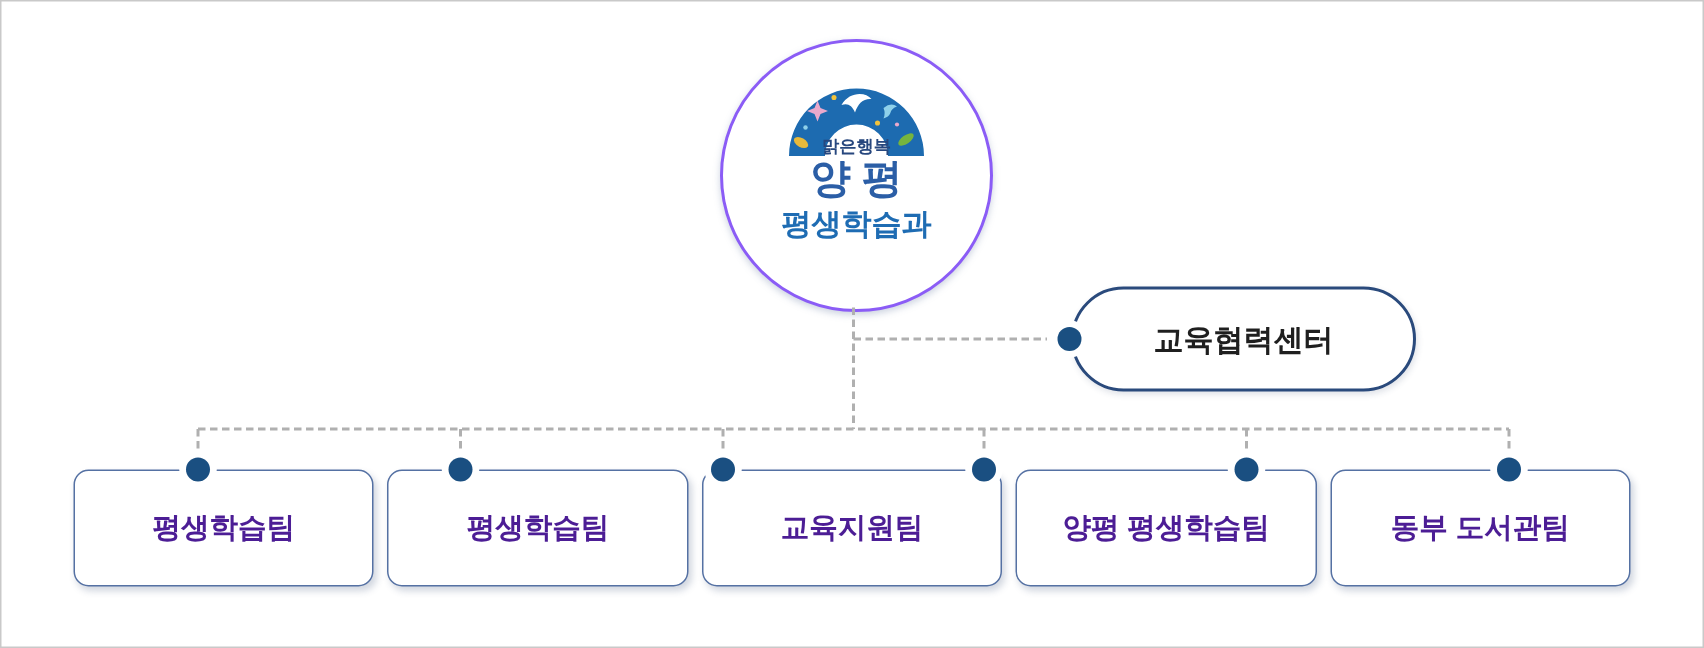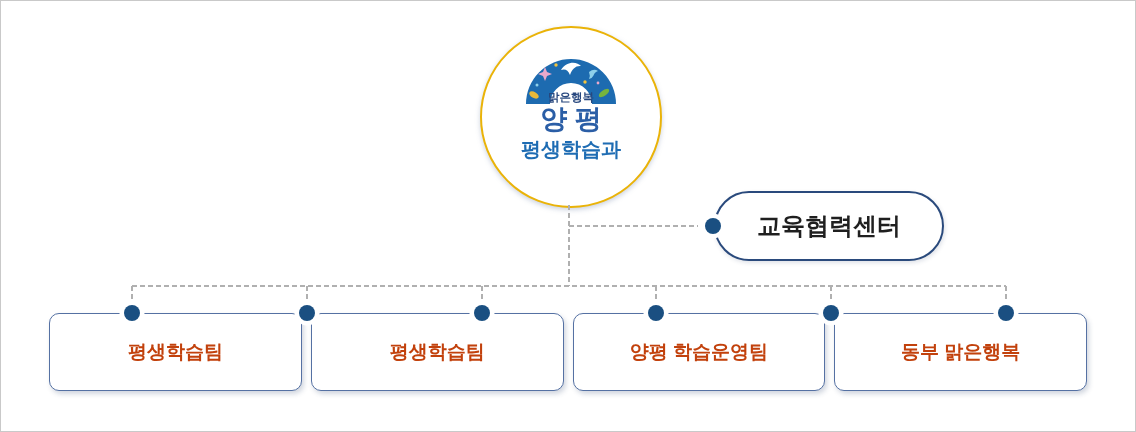--- a/index.html
+++ b/index.html
@@ -13,42 +13,42 @@
     font-family: "Liberation Sans", "DejaVu Sans", sans-serif;
     overflow: hidden;
   }
 
   
   .root-circle {
     position: absolute;
     left: 479px; top: 25px;
     width: 178px; height: 178px;
     background: #fff;
-    border: 2px solid #eab308;
+    border: 2px solid #8b5cf6;
     border-radius: 50%;
     box-shadow: 0 2px 5px rgba(110,130,165,0.35);
     display: flex;
     align-items: center;
     justify-content: center;
     z-index: 2;
   }
 
   
   .side-pill {
     position: absolute;
     left: 713px; top: 190px;
     width: 230px; height: 70px;
     box-sizing: border-box;
     background: #fff;
     border: 2px solid #2a4a7c;
     border-radius: 35px;
     display: flex;
     align-items: center;
     justify-content: center;
-    font-size: 24px;
+    font-size: 20px;
     font-weight: 600;
     color: #1f1f1f;
     z-index: 2;
     box-shadow: 1px 2px 4px rgba(40,60,100,0.15);
   }
 
   
   .teams {
     position: absolute;
     left: 48px; right: 48px; top: 312px;
@@ -61,21 +61,21 @@
     flex: 1 1 0;
     box-sizing: border-box;
     background: #fff;
     border: 1.5px solid #5571a3;
     border-radius: 10px;
     display: flex;
     align-items: center;
     justify-content: center;
     font-size: 19px;
     font-weight: 600;
-    color: #c2410c;
+    color: #4c1d95;
     box-shadow: 2px 3px 5px rgba(45,70,110,0.22);
   }
 
   
   .connectors {
     position: absolute;
     left: 0; top: 0;
     width: 1136px; height: 432px;
     z-index: 3;
     pointer-events: none;
@@ -157,24 +157,27 @@
 
   <div class="teams" id="teams">
     <div class="team-box">
       <span>평생학습팀</span>
     </div>
 
     <div class="team-box">
       <span>평생학습팀</span>
     </div>
 
+    <div class="team-box">
+      <span>교육지원팀</span>
+    </div>
 
 
     <div class="team-box">
-      <span>양평 학습운영팀</span>
+      <span>양평 평생학습팀</span>
     </div>
 
     <div class="team-box">
-      <span>동부 맑은행복</span>
+      <span>동부 도서관팀</span>
     </div>
   </div>
 
 </div>
 
 </body></html>

